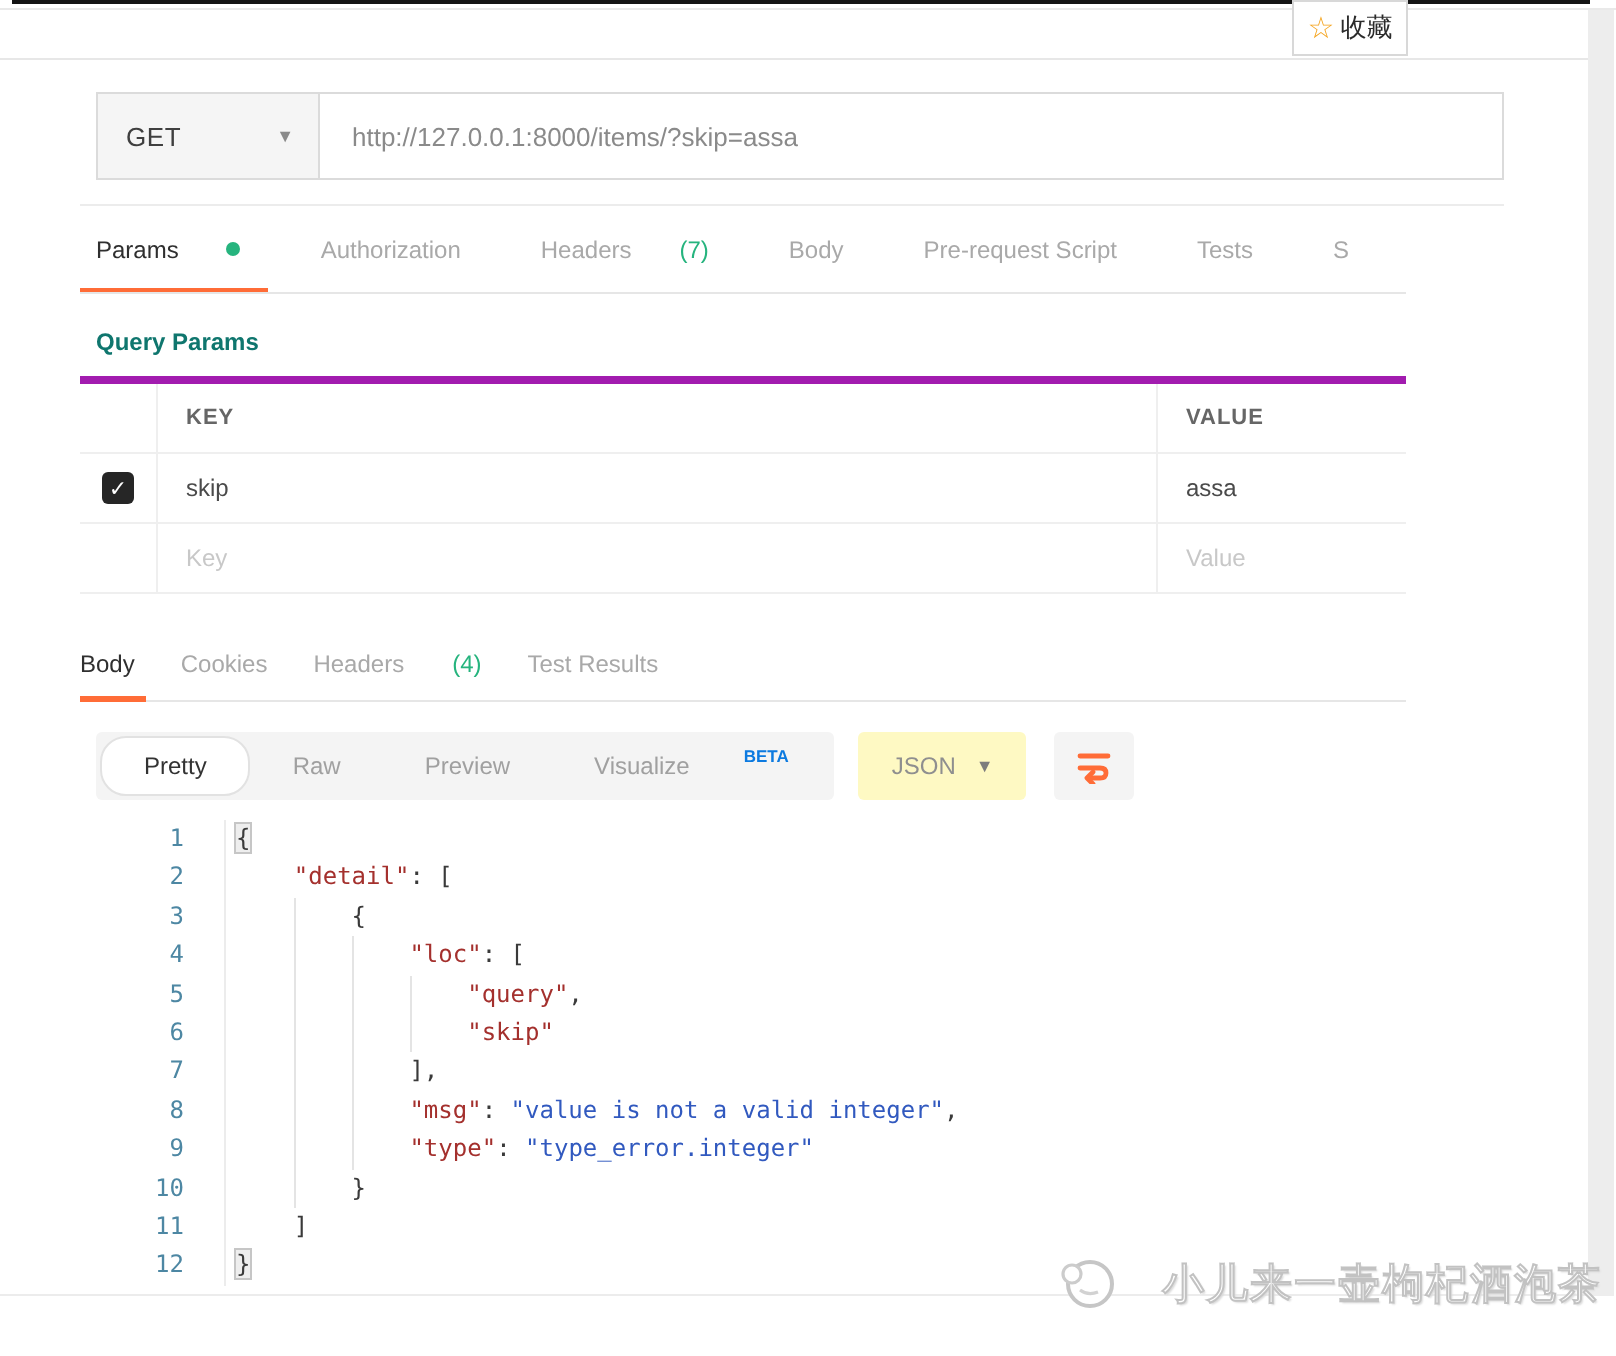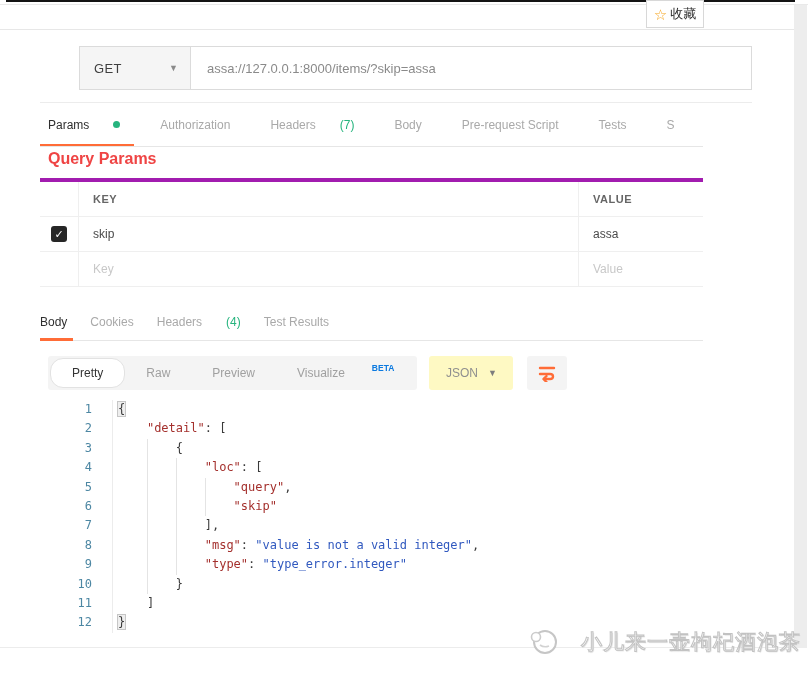--- a/index.html
+++ b/index.html
@@ -17,39 +17,39 @@
   .divider-29 { position:absolute; left:0; top:29px; width:795px; height:1px; background:#e7e7e7; }
   .scroll-strip { position:absolute; left:794px; top:5px; width:13px; height:643px; background:#ededed; }
 
   
   .main { position:absolute; left:40px; top:38px; width:663px; }
 
   
   .url-wrap { width:712px; padding:8px 0 12px 8px; border-bottom:1px solid #ececec; }
   .url-row { display:flex; height:44px; width:704px; }
   .method-box { width:112px; background:#f5f5f5; border:1px solid #dbdbdb; display:flex;
-                align-items:center; padding:0 12px 0 14px; cursor:pointer;margin-left:31px; }
+                align-items:center; padding:0 12px 0 14px; cursor:pointer; }
   .method-box .m-label { font-size:13px; color:#3f3f3f; flex:1; letter-spacing:.3px; }
   .method-box .chev { font-size:9px; color:#8a8a8a; }
   .url-box { flex:1; border:1px solid #dbdbdb; border-left:none; background:#fff;
              display:flex; align-items:center; padding:0 16px; font-size:13px; color:#8a8a8a; }
 
   
   .req-tabs { display:flex; align-items:center; gap:40px; height:44px; border-bottom:1px solid #e6e6e6;
               width:663px; padding-left:8px; overflow:hidden; }
   .tab { font-size:12px; color:#a9a9a9; position:relative; height:44px; display:flex;
          align-items:center; gap:24px; cursor:pointer; white-space:nowrap; }
   .tab.active { color:#2f2f2f; }
   .tab.active::after { content:''; position:absolute; left:-8px; right:-10px; bottom:0; height:3px;
                        background:#ff6c37; }
   .req-tabs .tab.active::after { left:-8px; right:-14px; }
   .dot { width:7px; height:7px; border-radius:50%; background:#26b47e; display:inline-block; }
   .count { color:#26b47e; }
 
-  .qp-title { margin:3px 0 10px 8px; font-size:16px; font-weight:bold; color:#ef4444; }
+  .qp-title { margin:17px 0 10px 8px; font-size:12px; font-weight:bold; color:#0f766e; }
 
   
   .ptable { width:663px; border-top:4px solid #a21caf; }
   .prow { display:flex; height:35px; border-bottom:1px solid #efefef; }
   .c-check { width:38px; display:flex; align-items:center; justify-content:center; }
   .c-key  { width:500px; border-left:1px solid #efefef; display:flex; align-items:center; padding:0 14px; }
   .c-val  { width:125px; border-left:1px solid #efefef; display:flex; align-items:center; padding:0 14px; }
   .hdr .c-key, .hdr .c-val { font-size:11px; font-weight:bold; color:#666; letter-spacing:.5px; }
   .cell-text { font-size:12px; color:#4a4a4a; }
   .ph { font-size:12px; color:#c8c8c8; }
@@ -112,21 +112,21 @@
 
 <div class="main">
 
   <div class="url-wrap">
     <div class="url-row">
       <div class="method-box">
         <span class="m-label">GET</span>
         <span class="chev">▼</span>
       </div>
       <div class="url-box">
-        <span>assa://127.0.0.1:8000/items/?skip=assa</span>
+        <span>http://127.0.0.1:8000/items/?skip=assa</span>
       </div>
     </div>
   </div>
 
   <div class="req-tabs" id="req-tabs">
       <div class="tab active">
         <span>Params</span>
         <span class="dot"></span>
       </div>
       <div class="tab">

